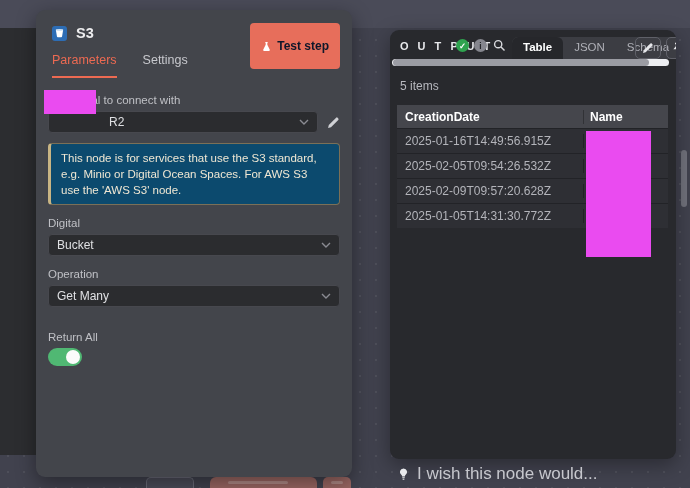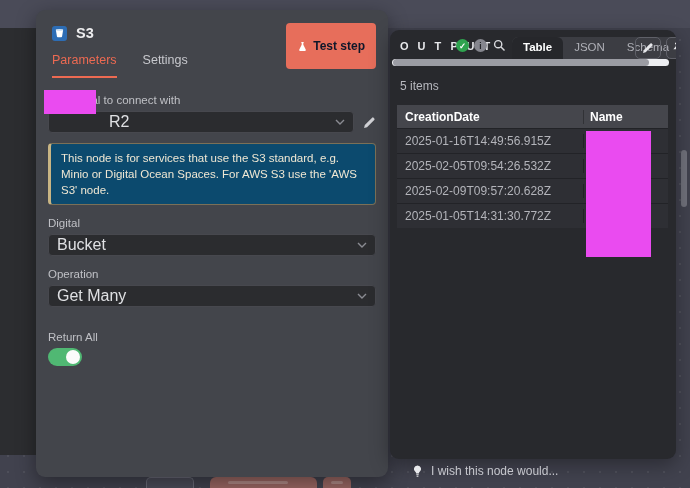--- a/index.html
+++ b/index.html
@@ -41,21 +41,21 @@
     background:#9a6763; border-radius:5px 5px 0 0;
   }
   .ghost-red-2 .dash { position:absolute; left:8px; top:4px; width:12px; height:3px; background:#b08a86; border-radius:2px; }
   .v-scrollbar {
     position:absolute; left:681px; top:150px; width:6px; height:57px;
     background:#70717b; border-radius:3px;
   }
 
   
   .node-panel {
-    position:absolute; left:36px; top:10px; width:352px; height:467px;
+    position:absolute; left:36px; top:10px; width:316px; height:467px;
     background:#43454b; border-radius:9px;
     box-shadow:0 6px 20px rgba(0,0,0,.4);
   }
   .np-header { position:relative; display:flex; align-items:center; gap:9px; padding:15px 12px 0 16px; }
   .s3-icon { width:15px; height:15px; background:#2d6db5; border-radius:3px; display:flex; align-items:center; justify-content:center; flex:none; }
   .np-title { font-size:14.5px; font-weight:bold; color:#ededef; }
   .test-step-btn {
     position:absolute; right:12px; top:13px;
     display:flex; align-items:center; gap:5px;
     background:#e76e5b; color:#0f172a; border:none; border-radius:4px;
@@ -64,21 +64,21 @@
   .np-tabs { display:flex; align-items:flex-end; gap:26px; padding:12px 16px 0 16px; }
   .np-tab { font-size:12.5px; color:#c7c8cd; padding-bottom:9px; cursor:pointer; border-bottom:2px solid transparent; }
   .np-tab.active { color:#ed6a52; border-bottom-color:#ed6a52; }
   .docs-link { margin-left:auto; display:flex; align-items:center; gap:5px; font-size:12.5px; color:#b6b7bd; padding-bottom:9px; cursor:pointer; }
   .np-body { padding:8px 12px 0 12px; }
   .field-label { font-size:11.5px; color:#bfc0c5; margin:8px 0 5px 0; }
   .input-row { display:flex; align-items:center; gap:9px; }
   .select-box {
     flex:1; height:22px; background:#2b2c2f; border:1px solid #47484e; border-radius:4px;
     display:flex; align-items:center; justify-content:space-between;
-    padding:0 8px; font-size:16px; color:#dfe0e3; cursor:pointer;
+    padding:0 8px; font-size:12px; color:#dfe0e3; cursor:pointer;
   }
   .chev { flex:none; margin-left:6px; }
   .pencil-inline { flex:none; cursor:pointer; display:flex; }
   .notice-box {
     margin:10px 0 2px 0;
     background:#0c4a6e; border:1px solid #7b7057; border-left:3px solid #c9b584;
     border-radius:4px; padding:6px 10px;
     font-size:11.5px; line-height:1.4; color:#efe7d3;
   }
   .toggle {
@@ -111,21 +111,21 @@
   .op-hscroll { position:absolute; left:2px; top:29px; width:277px; height:7px; background:#edeef1; border-radius:4px; }
   .op-hscroll .thumb { position:absolute; left:1px; top:0; width:256px; height:7px; background:#9b9ca3; border-radius:4px; }
   .items-count { margin:20px 0 12px 10px; font-size:12px; color:#b7b8be; }
   .out-table { margin:0 8px 0 7px; }
   .t-head { display:flex; height:23px; align-items:center; background:#45464c; font-size:12px; font-weight:bold; color:#fff; }
   .t-row { display:flex; height:25px; align-items:center; background:#2e2f34; border-top:1px solid #222327; font-size:12px; color:#b3b4ba; }
   .c1 { width:186px; padding-left:8px; flex:none; white-space:nowrap; overflow:hidden; }
   .c2 { flex:1; padding-left:6px; border-left:1px solid rgba(0,0,0,.28); white-space:nowrap; overflow:hidden; }
 
   
-  .wish-bar { position:absolute; left:412px; top:464px; display:flex; align-items:center; gap:8px; color:#c6c7cd; font-size:12px; cursor:pointer; }
+  .wish-bar { position:absolute; left:398px; top:464px; display:flex; align-items:center; gap:8px; color:#c6c7cd; font-size:17px; cursor:pointer; }
 
   
   .redact { position:absolute; background:#ea4bf0; z-index:60; }
   .redact-cred { left:44px; top:90px; width:52px; height:24px; }
   .redact-table { left:586px; top:131px; width:65px; height:126px; }
 
   svg { display:block; }
 </style>
 </head>
 <body>

